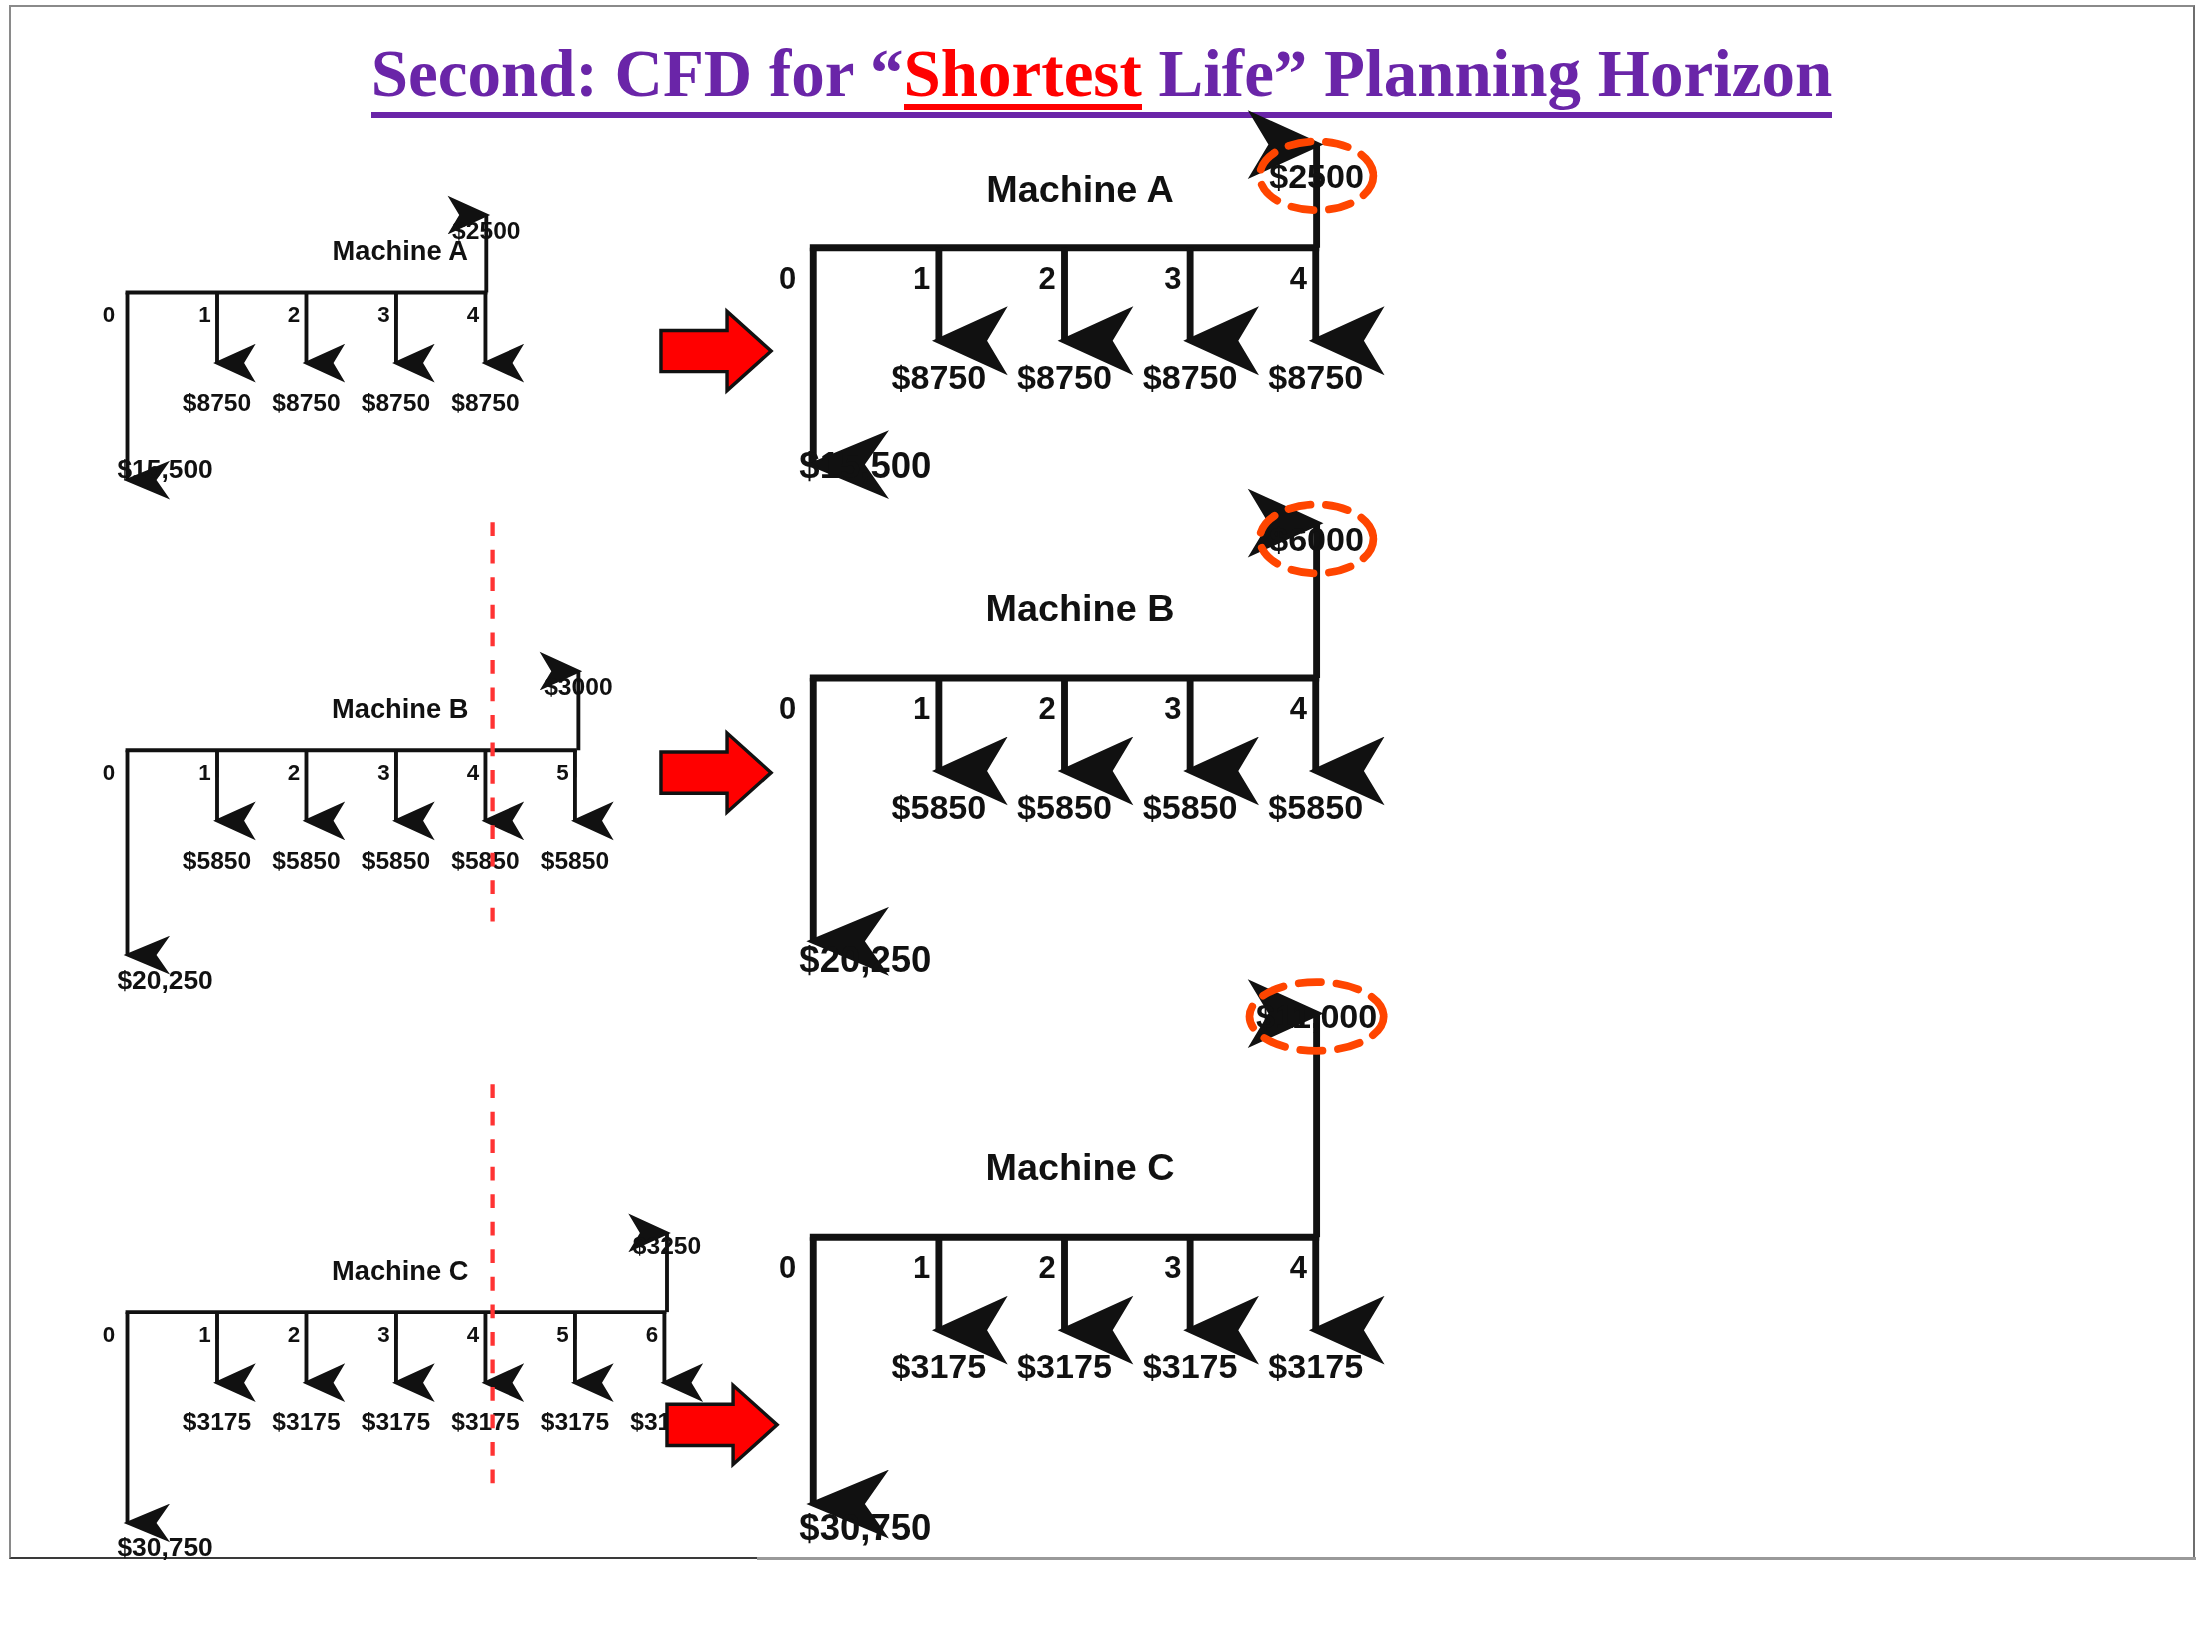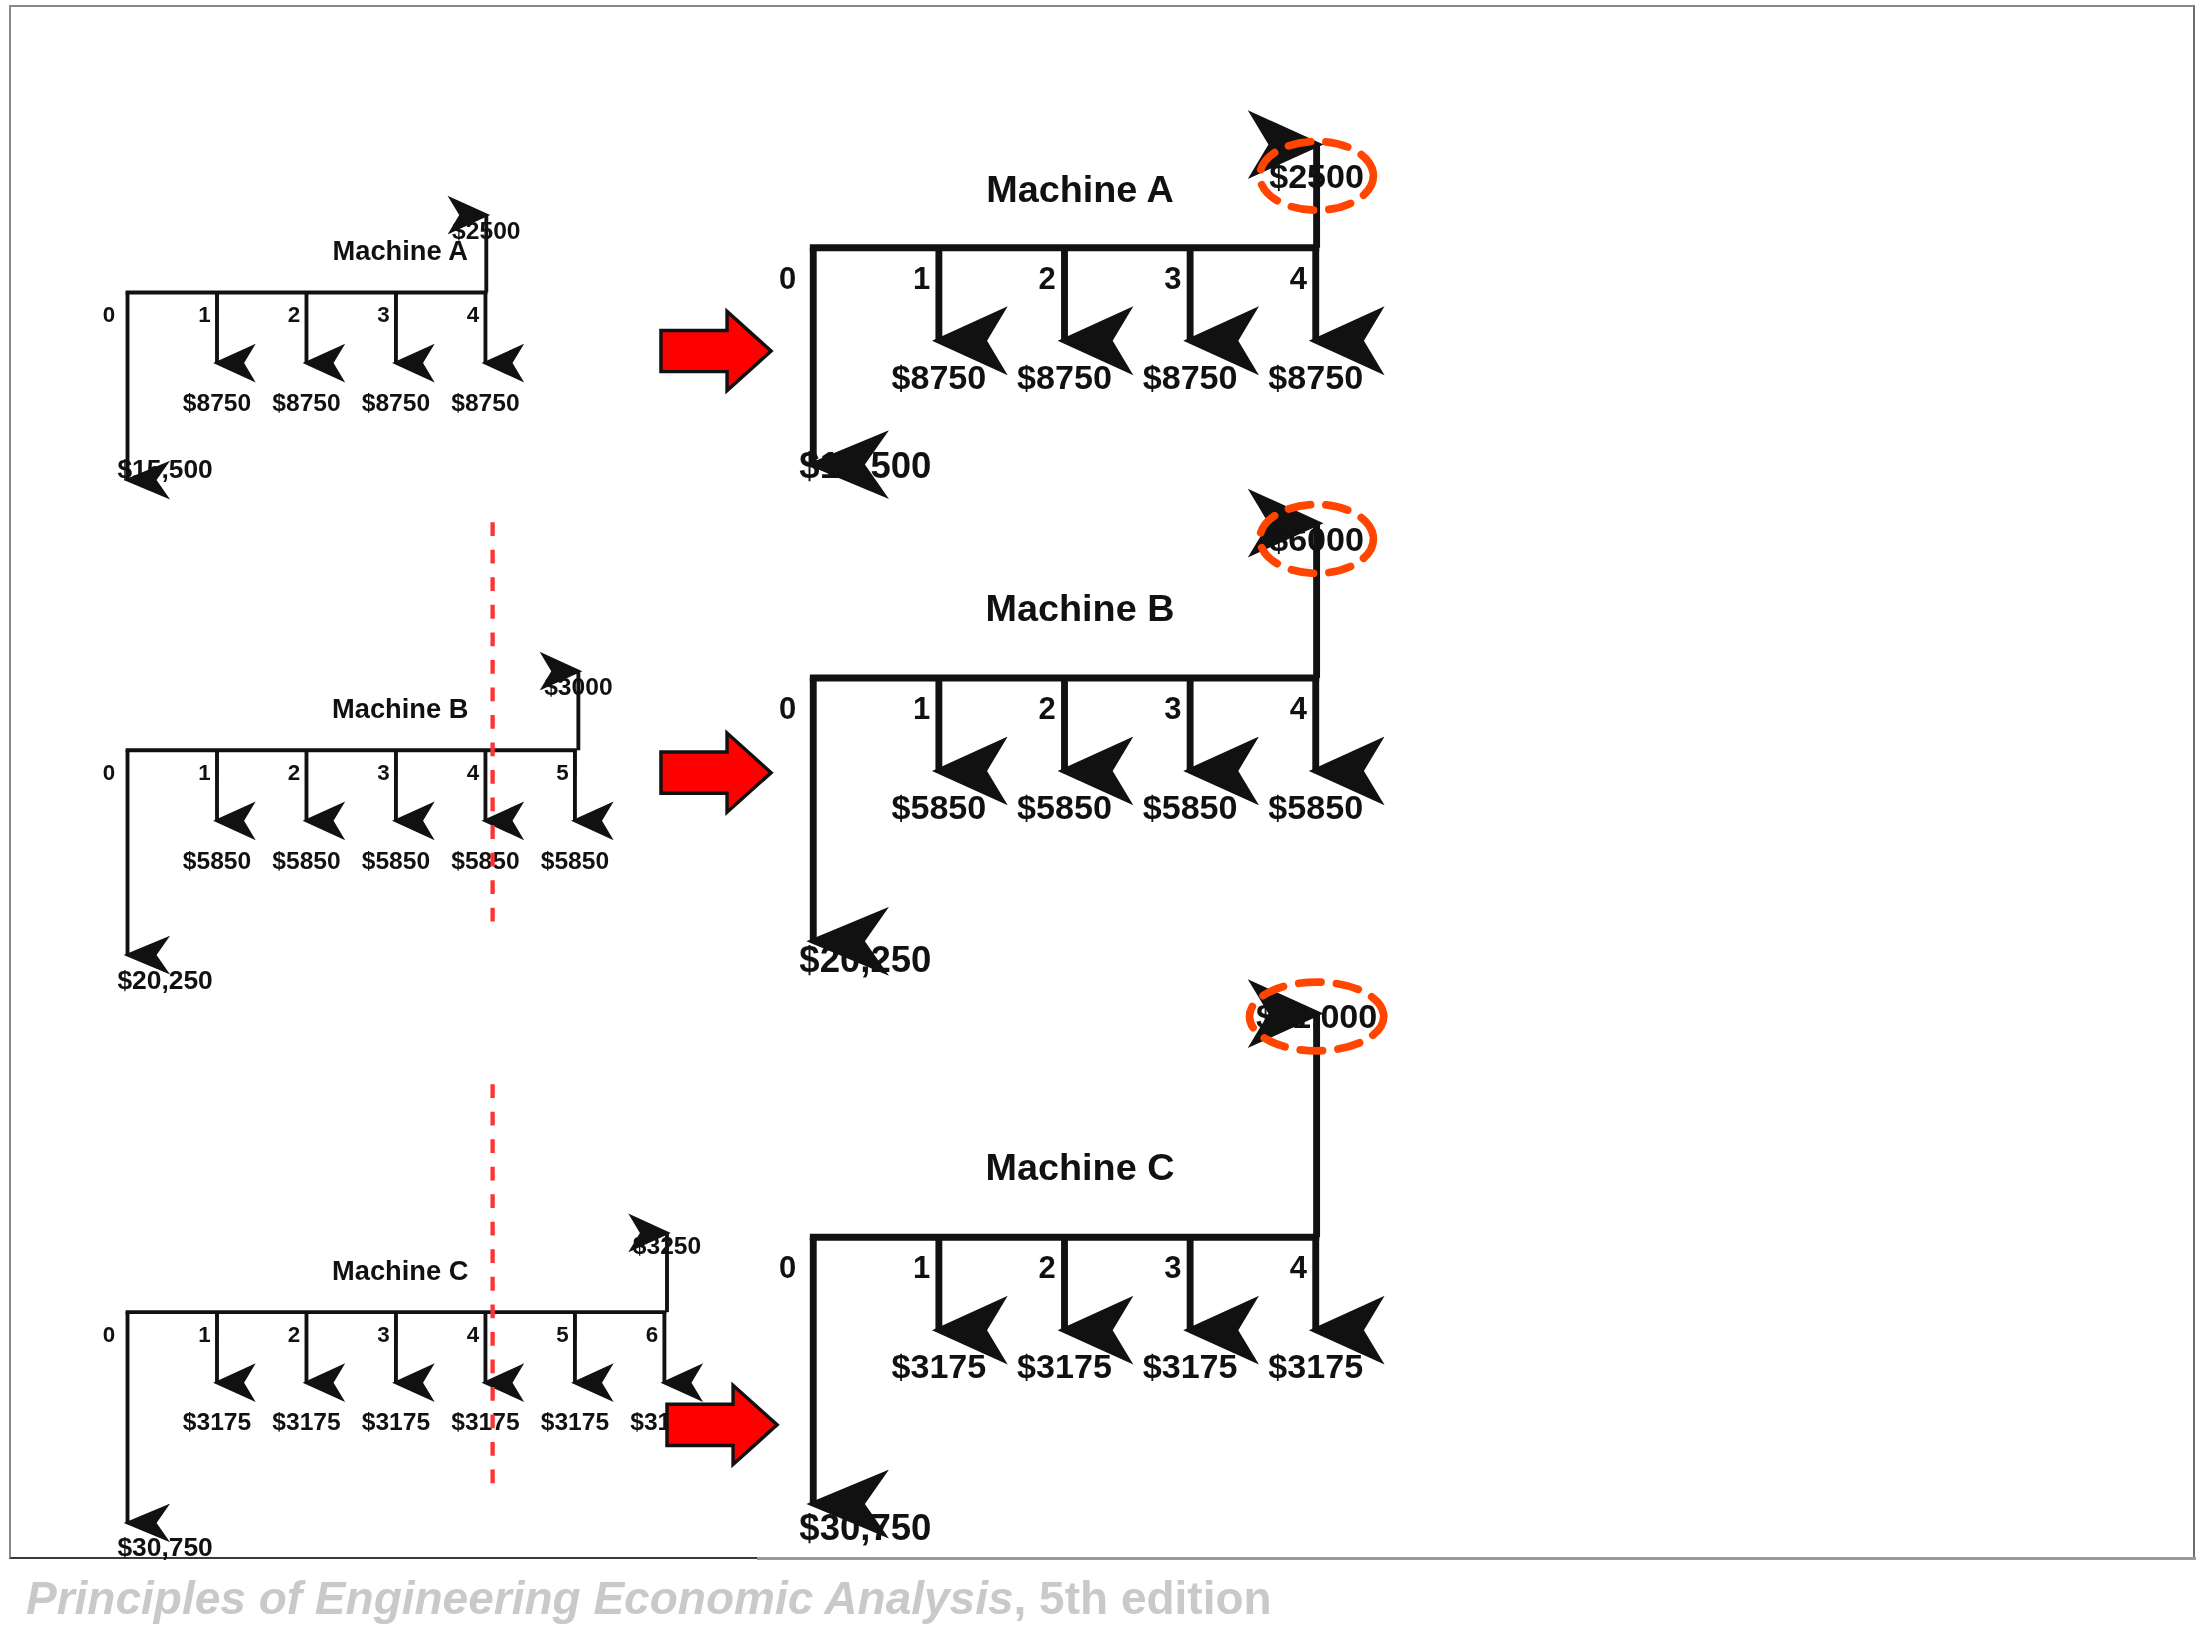--- a/index.html
+++ b/index.html
@@ -96,20 +96,25 @@
 
   text { font-family: "Liberation Sans", sans-serif; font-weight: bold; fill: #111111; }
 </style>
 </head>
 <body>
 
 <div id="slide">
 
   <div class="page-frame"></div>
 
+  <div class="title-wrap">
+    <span class="title">
+      <span>Second: CFD for “</span><span class="hl">Shortest</span><span> Life” Planning Horizon</span>
+    </span>
+  </div>
 
   <svg id="canvas" viewBox="0 0 2560 1920">
     <defs>
       <marker id="ah-down" markerWidth="16" markerHeight="16" refX="5" refY="13" orient="auto" markerUnits="strokeWidth">
         <path d="M0,3 L5,14 L10,3 L5,6 Z" fill="#111111"></path>
       </marker>
       <marker id="ah-up" markerWidth="16" markerHeight="16" refX="5" refY="13" orient="auto" markerUnits="strokeWidth">
         <path d="M0,3 L5,14 L10,3 L5,6 Z" fill="#111111"></path>
       </marker>
       <marker id="ah-down-s" markerWidth="18" markerHeight="18" refX="5" refY="13" orient="auto" markerUnits="strokeWidth">
@@ -290,18 +295,15 @@
           <text x="1530" y="1195" font-size="39.6" text-anchor="middle" font-weight="bold" fill="#111111">$11,000</text>
           <ellipse cx="1530" cy="1181.32" rx="78" ry="40" fill="none" stroke="#FF4500" stroke-width="9" stroke-dasharray="26 18" stroke-linecap="round"></ellipse>
         </g>
         <polygon points="768,384.08 844.8,384.08 844.8,362 896,408 844.8,454 844.8,431.91999999999996 768,431.91999999999996" fill="#FF0000" stroke="#111111" stroke-width="4" stroke-linejoin="miter"></polygon>
         <polygon points="768,874.08 844.8,874.08 844.8,852 896,898 844.8,944 844.8,921.9200000000001 768,921.9200000000001" fill="#FF0000" stroke="#111111" stroke-width="4" stroke-linejoin="miter"></polygon>
         <polygon points="775,1632.08 851.8,1632.08 851.8,1610 903,1656 851.8,1702 851.8,1679.9199999999998 775,1679.9199999999998" fill="#FF0000" stroke="#111111" stroke-width="4" stroke-linejoin="miter"></polygon>
       </g>
   </svg>
 
   <div class="footer-rule"></div>
-  <div class="footer-text">
-    <span>Principles of Engineering Economic Analysis</span><span class="ed">, 5th edition</span>
-  </div>
 
 </div>
 
 
 </body></html>

